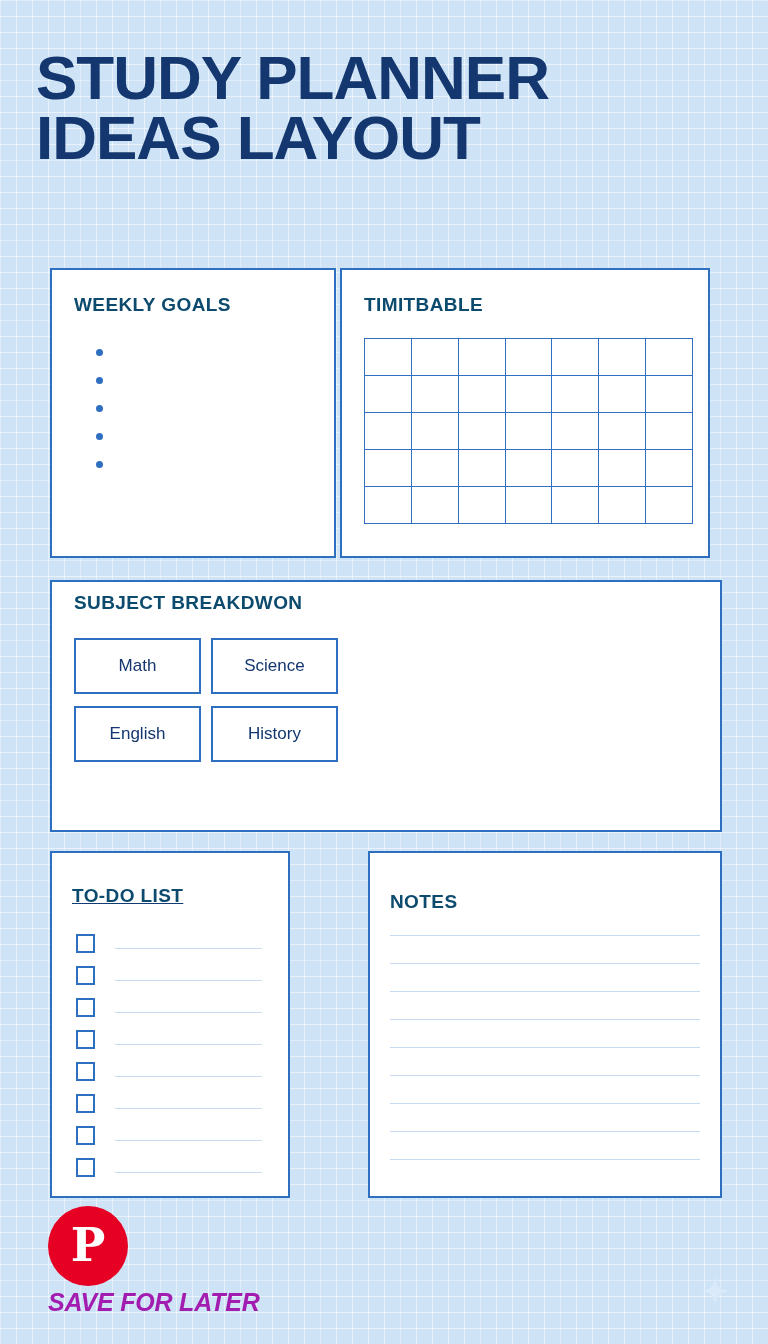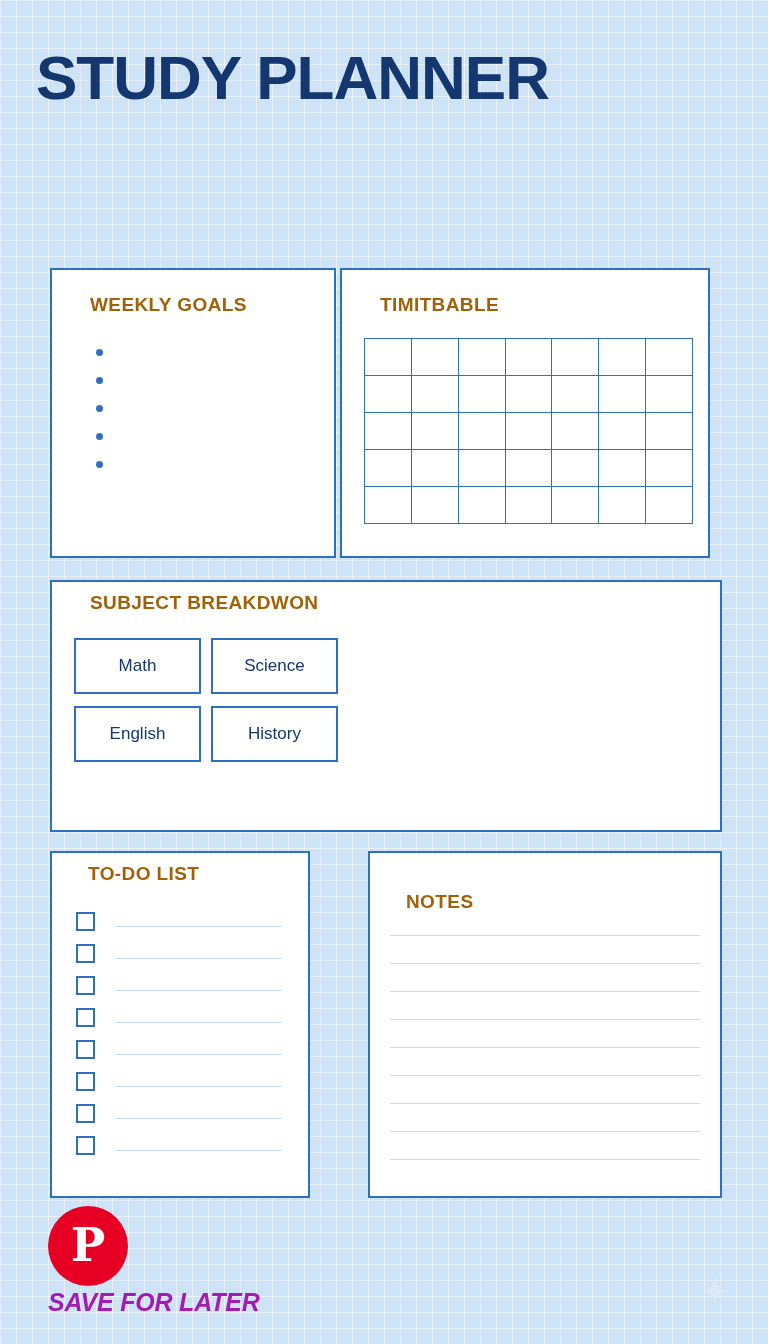--- a/index.html
+++ b/index.html
@@ -49,23 +49,22 @@
   .card {
     position: absolute;
     background: #ffffff;
     border: 2px solid #2f6fc0;
     box-sizing: border-box;
   }
   .card-title {
     font-size: 19px;
     font-weight: bold;
     letter-spacing: 0.4px;
-    color: #a16207;
+    color: #0c4a6e;
     text-transform: uppercase;
-    margin-left: 16px;
   }
 
   
   #weekly-goals {
     left: 50px;
     top: 268px;
     width: 286px;
     height: 290px;
     padding: 24px 22px;
   }
@@ -135,23 +134,24 @@
     font-size: 17px;
     color: #13376e;
     background: #ffffff;
     box-sizing: border-box;
   }
 
   
   #todo-list {
     left: 50px;
     top: 851px;
-    width: 260px;
+    width: 240px;
     height: 347px;
-    padding: 10px 20px;
+    padding: 32px 20px;
+    text-decoration: underline;
   }
   .todo-rows {
     margin-top: 20px;
   }
   .todo-row {
     display: flex;
     align-items: center;
     height: 32px;
   }
   .todo-box {
@@ -228,20 +228,21 @@
     height: 30px;
   }
 </style>
 </head>
 <body>
 
 <div class="page">
 
   <div class="title-block">
     <div class="title-line">STUDY PLANNER</div>
+    <div class="title-line">IDEAS LAYOUT</div>
   </div>
 
   <div class="card" id="weekly-goals">
     <div class="card-title">WEEKLY GOALS</div>
     <ul class="bullet-list" id="bullets">
         <li></li>
         <li></li>
         <li></li>
         <li></li>
         <li></li>

